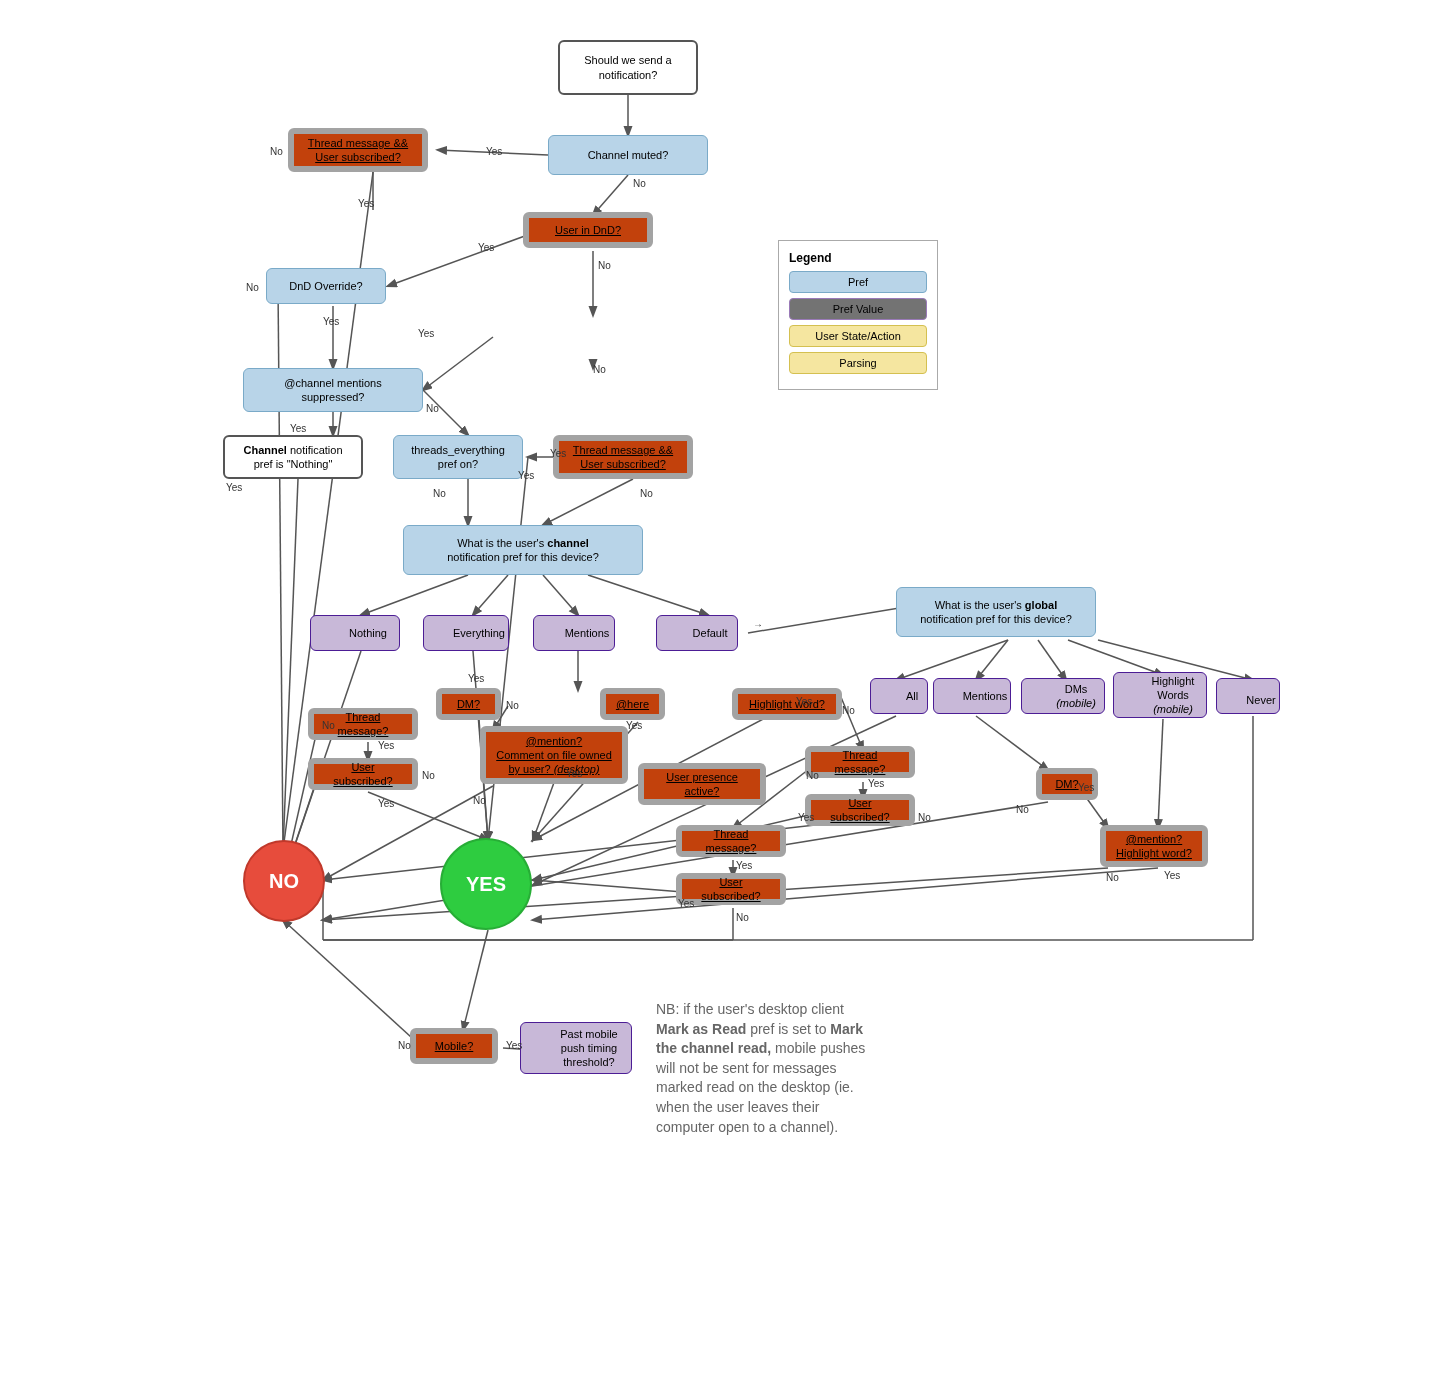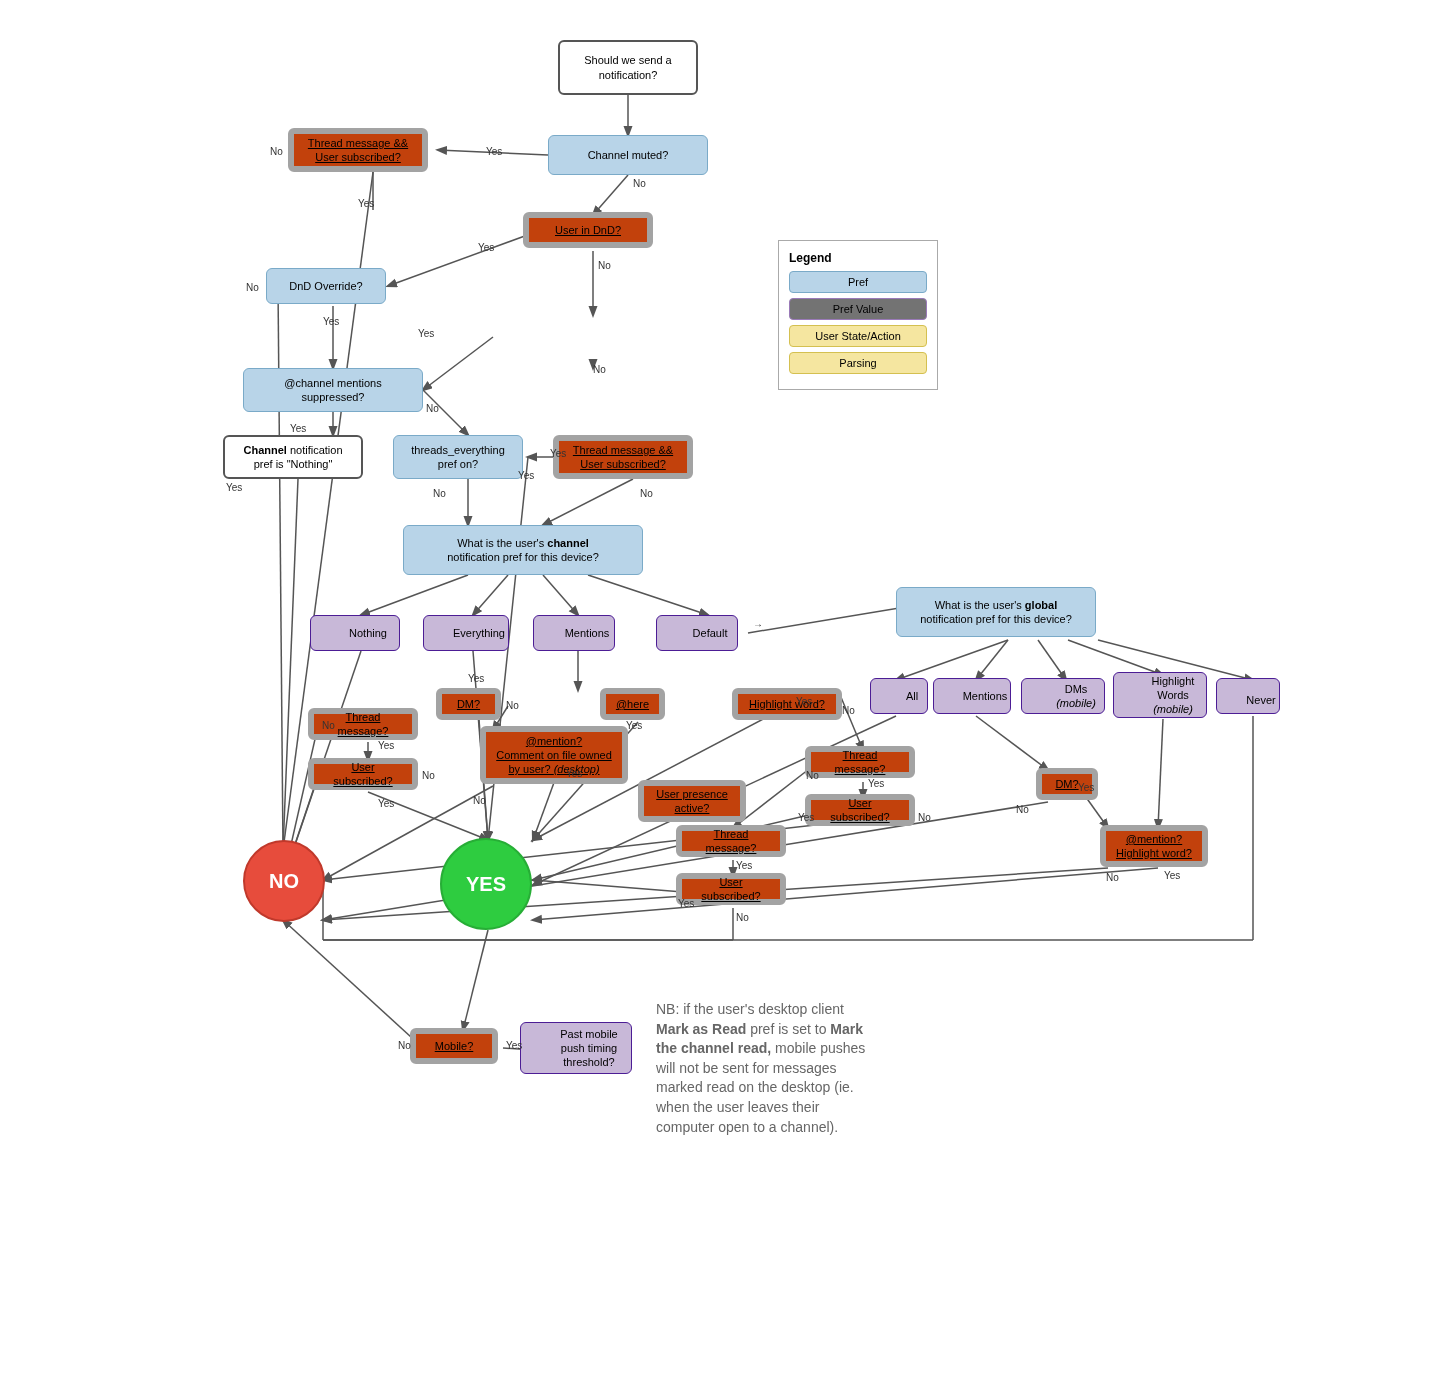--- a/index.html
+++ b/index.html
@@ -328,21 +328,21 @@
   </div>
 
   <div class="node node-rect yellow-state" style="left:130px;top:738px;width:110px;height:32px;">
     <span>User subscribed?</span>
   </div>
 
   <div class="node node-rect yellow-state" style="left:302px;top:706px;width:148px;height:58px;">
     <span>@mention?<br>Comment on file owned<br>by user? <em>(desktop)</em></span>
   </div>
 
-  <div class="node node-rect yellow-state" style="left:460px;top:760px;width:108px;height:42px;text-align:center;">
+  <div class="node node-rect yellow-state" style="left:460px;top:743px;width:128px;height:42px;text-align:center;">
     <span>User presence<br>active?</span>
   </div>
 
   <div class="node node-rect yellow-state" style="left:627px;top:726px;width:110px;height:32px;">
     <span>Thread message?</span>
   </div>
 
   <div class="node node-rect yellow-state" style="left:627px;top:774px;width:110px;height:32px;">
     <span>User subscribed?</span>
   </div>

